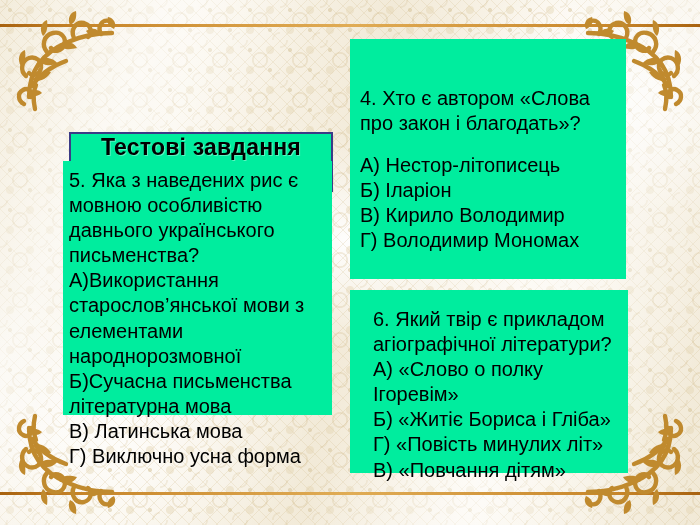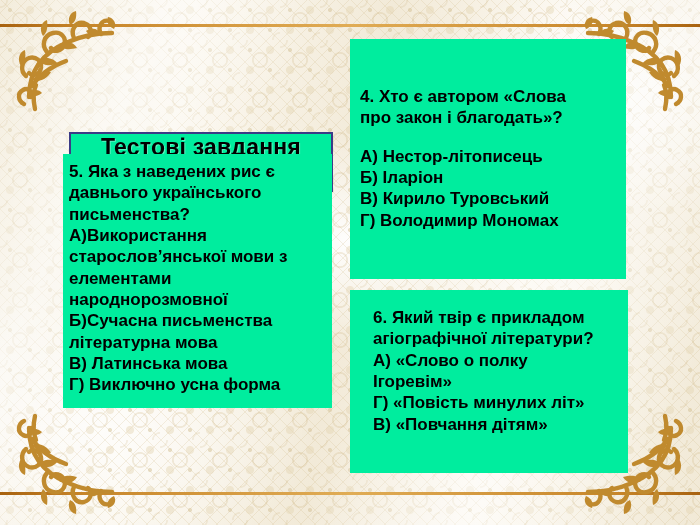--- a/index.html
+++ b/index.html
@@ -102,34 +102,34 @@
   }
   .title-text {
     font-size: 23px;
     font-weight: bold;
     color: #000000;
     letter-spacing: 0.2px;
     text-shadow: 1px 1px 0 rgba(255,255,255,0.35);
     white-space: nowrap;
   }
   .qbody {
-    font-size: 17px;
-    font-weight: bold;
+    font-size: 20px;
+    font-weight: normal;
     color: #000000;
     line-height: 1.255;
     text-align: justify;
     text-justify: inter-word;
   }
   .qbody p { margin: 0; }
   .qbody p.last-line { text-align: left; }
   .qbody p.spacer { height: 17px; }
 
   
   #title-box    { left: 69px;  top: 85px;  width: 264px; height: 60px; }
-  #question5-box{ left: 63px;  top: 154px; width: 269px; height: 254px; padding: 7px 22px 4px 6px; }
+  #question5-box{ left: 63px;  top: 161px; width: 269px; height: 254px; padding: 7px 22px 4px 6px; }
   #question4-box{ left: 350px; top: 39px;  width: 276px; height: 240px; padding: 47px 9px 8px 10px; }
   #question6-box{ left: 350px; top: 290px; width: 278px; height: 183px; padding: 17px 10px 8px 23px; }
 </style>
 </head>
 <body>
 
 <div id="slide">
 
   <div class="bg-base"></div>
   <div class="bg-damask"></div>
@@ -243,49 +243,51 @@
     </svg>
   </div>
 
   <div class="box titled" id="title-box">
     <span class="title-text">Тестові завдання</span>
   </div>
 
   <div class="box" id="question5-box">
     <div class="qbody">
       <p>5. Яка з наведених рис є</p>
+      <p>мовною особливістю</p>
       <p>давнього українського</p>
       <p class="last-line">письменства?</p>
       <p class="last-line">А)Використання</p>
       <p>старослов’янської мови з</p>
       <p class="last-line">елементами</p>
       <p class="last-line">народнорозмовної</p>
       <p>Б)Сучасна письменства</p>
       <p class="last-line">літературна мова</p>
       <p class="last-line">В) Латинська мова</p>
       <p class="last-line">Г) Виключно усна форма</p>
     </div>
   </div>
 
   <div class="box" id="question4-box">
     <div class="qbody">
       <p>4. Хто є автором «Слова</p>
       <p class="last-line">про закон і благодать»?</p>
       <p class="spacer"></p>
       <p class="last-line">А) Нестор-літописець</p>
       <p class="last-line">Б) Іларіон</p>
-      <p class="last-line">В) Кирило Туровський</p>
+      <p class="last-line">В) Кирило Володимир</p>
       <p class="last-line">Г) Володимир Мономах</p>
     </div>
   </div>
 
   <div class="box" id="question6-box">
     <div class="qbody">
       <p>6. Який твір є прикладом</p>
       <p class="last-line">агіографічної літератури?</p>
       <p>А) «Слово о полку</p>
       <p class="last-line">Ігоревім»</p>
+      <p class="last-line">Б) «Житіє Бориса і Гліба»</p>
       <p class="last-line">Г) «Повість минулих літ»</p>
       <p class="last-line">В) «Повчання дітям»</p>
     </div>
   </div>
 
 </div>
 
 </body></html>

